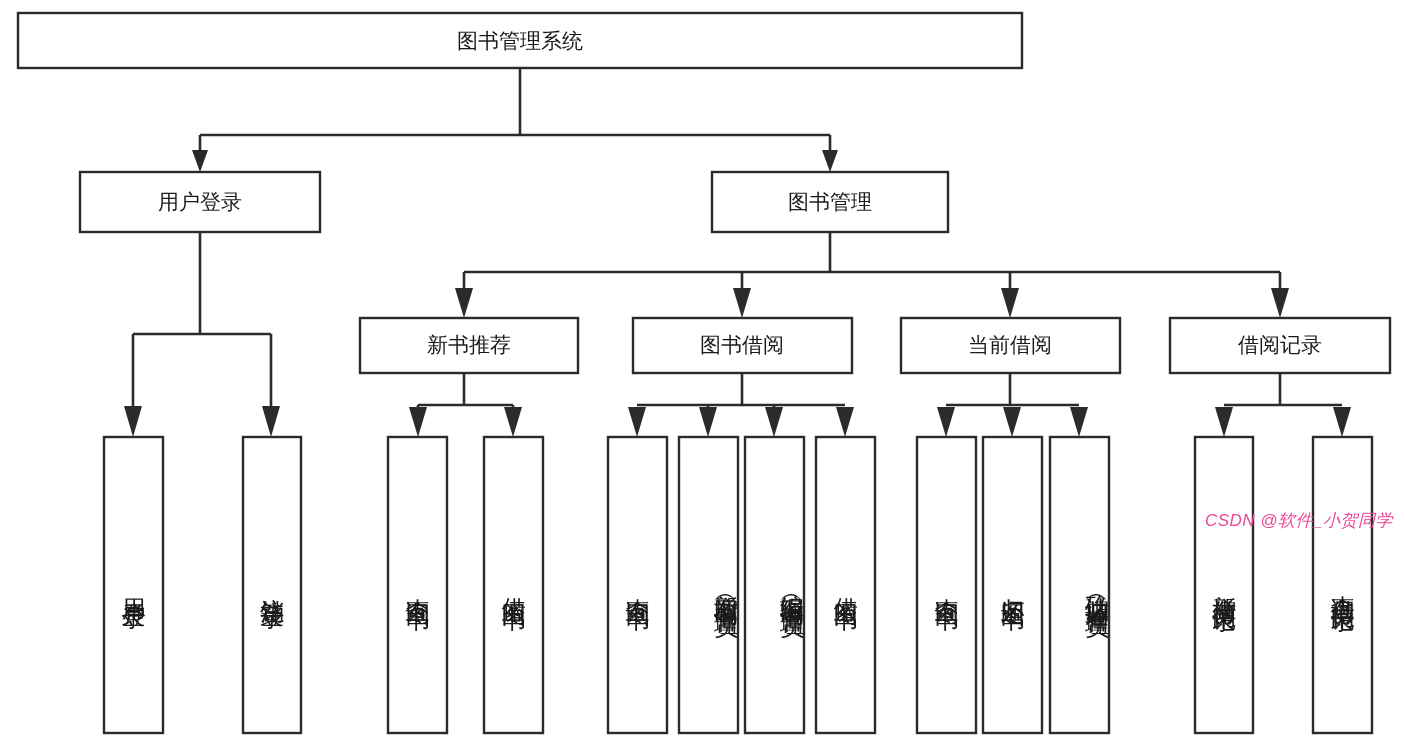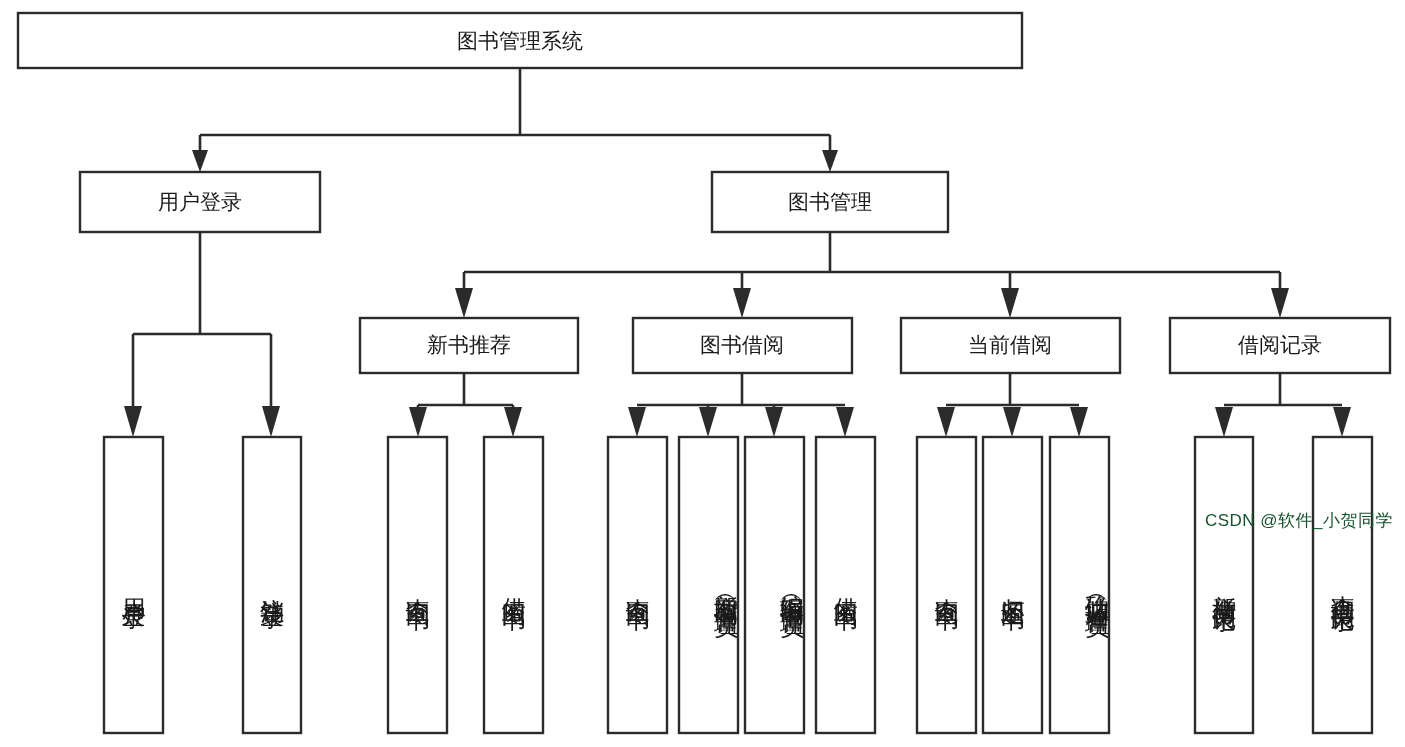--- a/index.html
+++ b/index.html
@@ -63,23 +63,24 @@
     white-space: nowrap;
     text-align: center;
     pointer-events: none;
   }
   .watermark {
     position: absolute;
     right: 12px;
     bottom: 6px;
     font-family: "Liberation Sans", "DejaVu Sans", sans-serif;
     font-size: 17px;
-    color: #14532d;
+    color: #ec4899;
     letter-spacing: 0.5px;
     white-space: nowrap;
+    font-style: italic;
   }
 </style>
 </head>
 <body>
 
 <div id="diagram-root">
 
   <svg id="diagram-svg" viewBox="0 0 1405 747">
 
     <g>

